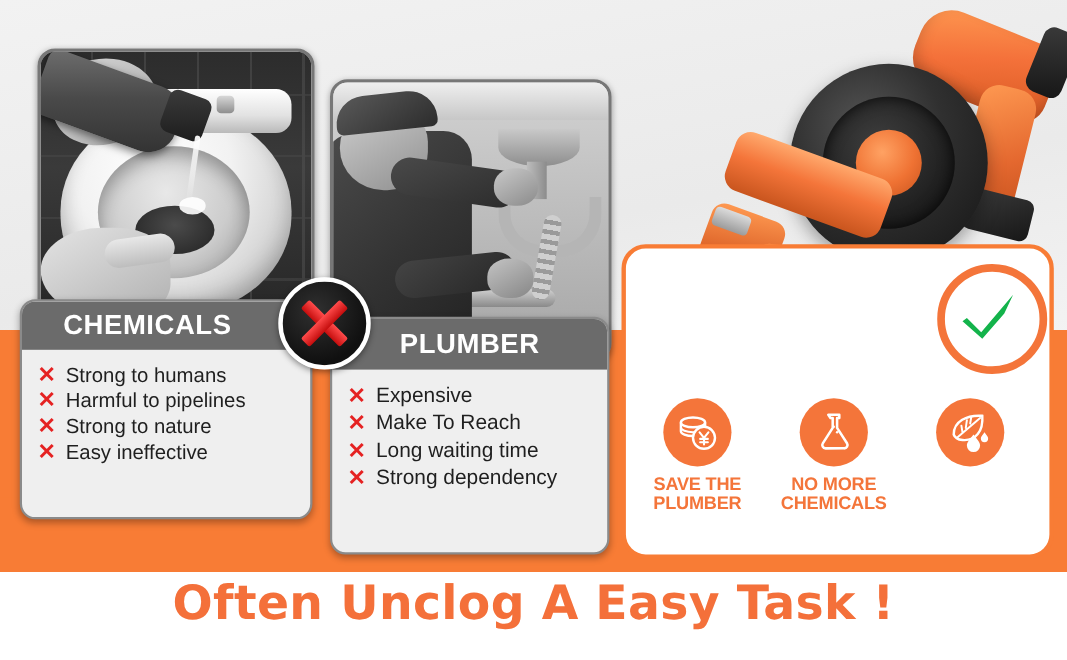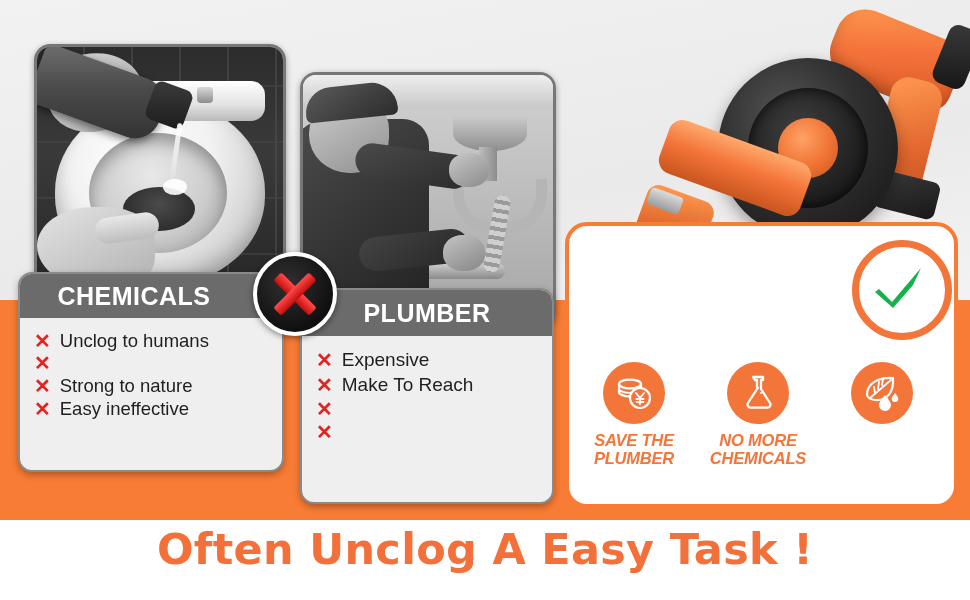--- a/index.html
+++ b/index.html
@@ -127,21 +127,21 @@
   .rpanel{position:absolute;left:565px;top:222px;width:385px;height:278px;background:#ffffff;
      border:4px solid #F87C35;border-radius:22px;z-index:6;}
   .check-badge{position:absolute;left:852px;top:240px;width:86px;height:86px;border-radius:50%;
      border:7px solid #F4753A;background:#fff;z-index:8;}
   .check-badge svg{position:absolute;left:12px;top:12px;}
 
   .benefits{position:absolute;left:572px;top:362px;width:372px;z-index:8;display:flex;}
   .benefit{flex:1;text-align:center;}
   .bicon{width:62px;height:62px;border-radius:50%;background:#F4753A;margin:0 auto 8px;
      display:flex;align-items:center;justify-content:center;}
-  .blabel{color:#F4753A;font-weight:bold;font-size:16.5px;line-height:1.08;letter-spacing:-.2px;font-style:italic;}
+  .blabel{color:#F4753A;font-weight:bold;font-size:16.5px;line-height:1.08;letter-spacing:-.2px;}
 
   
   .tool{position:absolute;z-index:5;}
   .drill-body{left:830px;top:22px;width:130px;height:74px;border-radius:30px 22px 22px 30px;
      background:linear-gradient(160deg,#ff9a52 0%,#f4713a 45%,#d4561f 100%);transform:rotate(22deg);
      box-shadow:inset 0 -8px 14px rgba(0,0,0,.18);}
   .drill-dark{left:940px;top:26px;width:34px;height:62px;border-radius:10px;
      background:linear-gradient(160deg,#3a3a3a,#161616);transform:rotate(22deg);}
   .drill-grip{left:880px;top:78px;width:52px;height:120px;border-radius:18px;
      background:linear-gradient(150deg,#ff9a52,#e4682f 60%,#c4511d 100%);transform:rotate(14deg);}
@@ -240,24 +240,25 @@
     <svg width="58" height="58" viewBox="0 0 58 58">
       <path d="M8 30 L21 43 L50 9 L42 26 L22 49 L4 33 Z" fill="#13B34B"></path>
     </svg>
   </div>
 
   <div class="card card-chem">
     <div class="card-head">CHEMICALS</div>
     <ul>
       <li>
         <span class="xm">✕</span>
-        <span>Unclog to humans</span>
-      </li>
-      <li>
-        <span class="xm">✕</span>
+        <span>Strong to humans</span>
+      </li>
+      <li>
+        <span class="xm">✕</span>
+        <span>Harmful to pipelines</span>
       </li>
       <li>
         <span class="xm">✕</span>
         <span>Strong to nature</span>
       </li>
       <li>
         <span class="xm">✕</span>
         <span>Easy ineffective</span>
       </li>
     </ul>
@@ -269,23 +270,25 @@
       <li>
         <span class="xm">✕</span>
         <span>Expensive</span>
       </li>
       <li>
         <span class="xm">✕</span>
         <span>Make To Reach</span>
       </li>
       <li>
         <span class="xm">✕</span>
-      </li>
-      <li>
-        <span class="xm">✕</span>
+        <span>Long waiting time</span>
+      </li>
+      <li>
+        <span class="xm">✕</span>
+        <span>Strong dependency</span>
       </li>
     </ul>
   </div>
 
   <div class="x-badge"></div>
 
   <div class="benefits">
 
     <div class="benefit">
       <div class="bicon">

